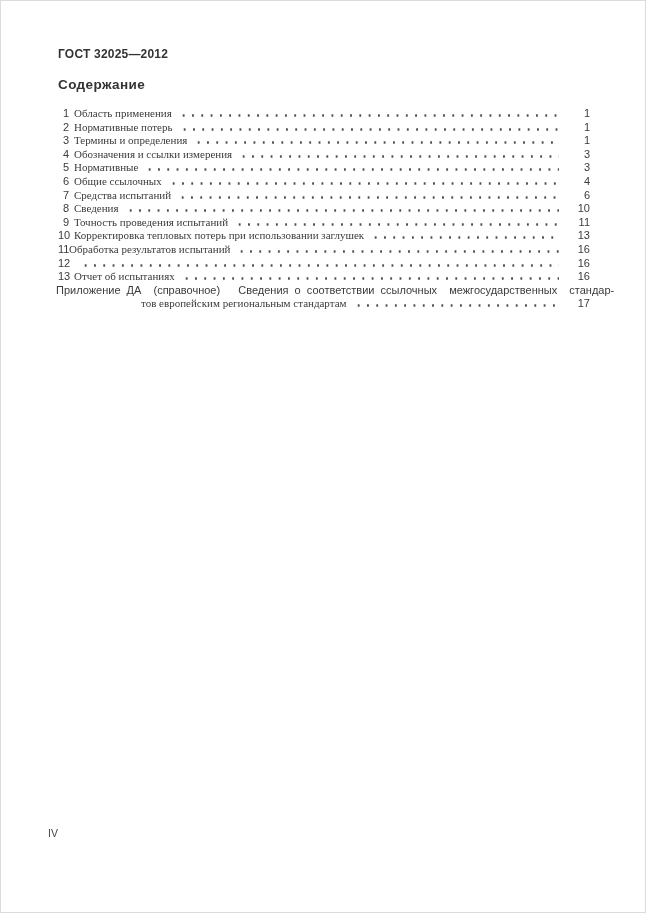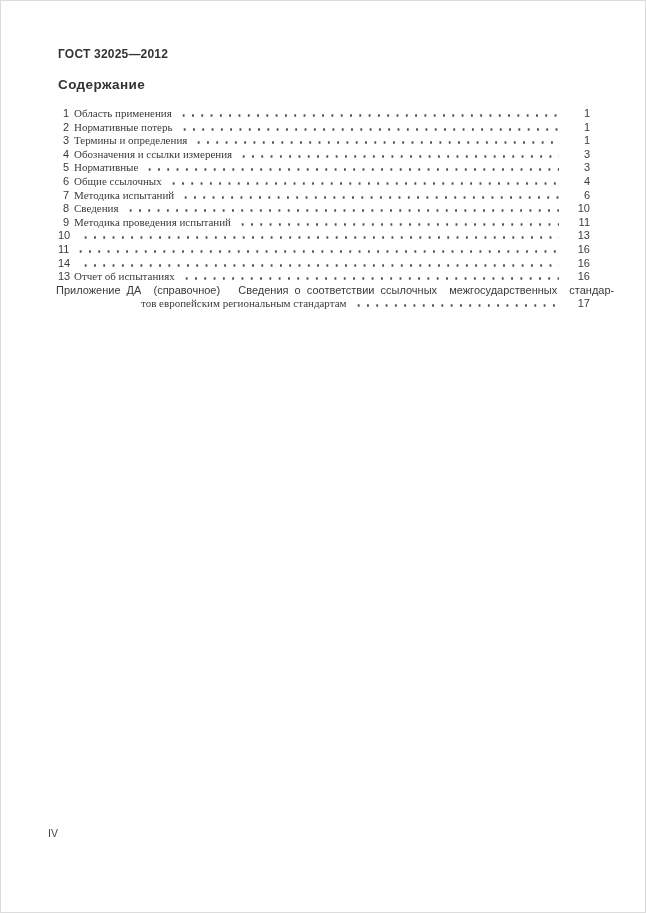--- a/index.html
+++ b/index.html
@@ -142,48 +142,50 @@
           <span class="pg">3</span>
         </div>
         <div class="toc-row">
           <span class="num">6</span>
           <span class="title">Общие ссылочных</span>
           <span class="leader"></span>
           <span class="pg">4</span>
         </div>
         <div class="toc-row">
           <span class="num">7</span>
-          <span class="title">Методика испытаний</span>
+          <span class="title">Средства испытаний</span>
           <span class="leader"></span>
           <span class="pg">6</span>
         </div>
         <div class="toc-row">
           <span class="num">8</span>
           <span class="title">Сведения</span>
           <span class="leader"></span>
           <span class="pg">10</span>
         </div>
         <div class="toc-row">
           <span class="num">9</span>
-          <span class="title">Методика проведения испытаний</span>
+          <span class="title">Точность проведения испытаний</span>
           <span class="leader"></span>
           <span class="pg">11</span>
         </div>
         <div class="toc-row">
           <span class="num">10</span>
+          <span class="title">Корректировка тепловых потерь при использовании заглушек</span>
           <span class="leader"></span>
           <span class="pg">13</span>
         </div>
         <div class="toc-row tight">
           <span class="num">11</span>
+          <span class="title">Обработка результатов испытаний</span>
           <span class="leader"></span>
           <span class="pg">16</span>
         </div>
         <div class="toc-row">
-          <span class="num">14</span>
+          <span class="num">12</span>
           <span class="leader"></span>
           <span class="pg">16</span>
         </div>
         <div class="toc-row">
           <span class="num">13</span>
           <span class="title">Отчет об испытаниях</span>
           <span class="leader"></span>
           <span class="pg">16</span>
         </div>
       </div>

